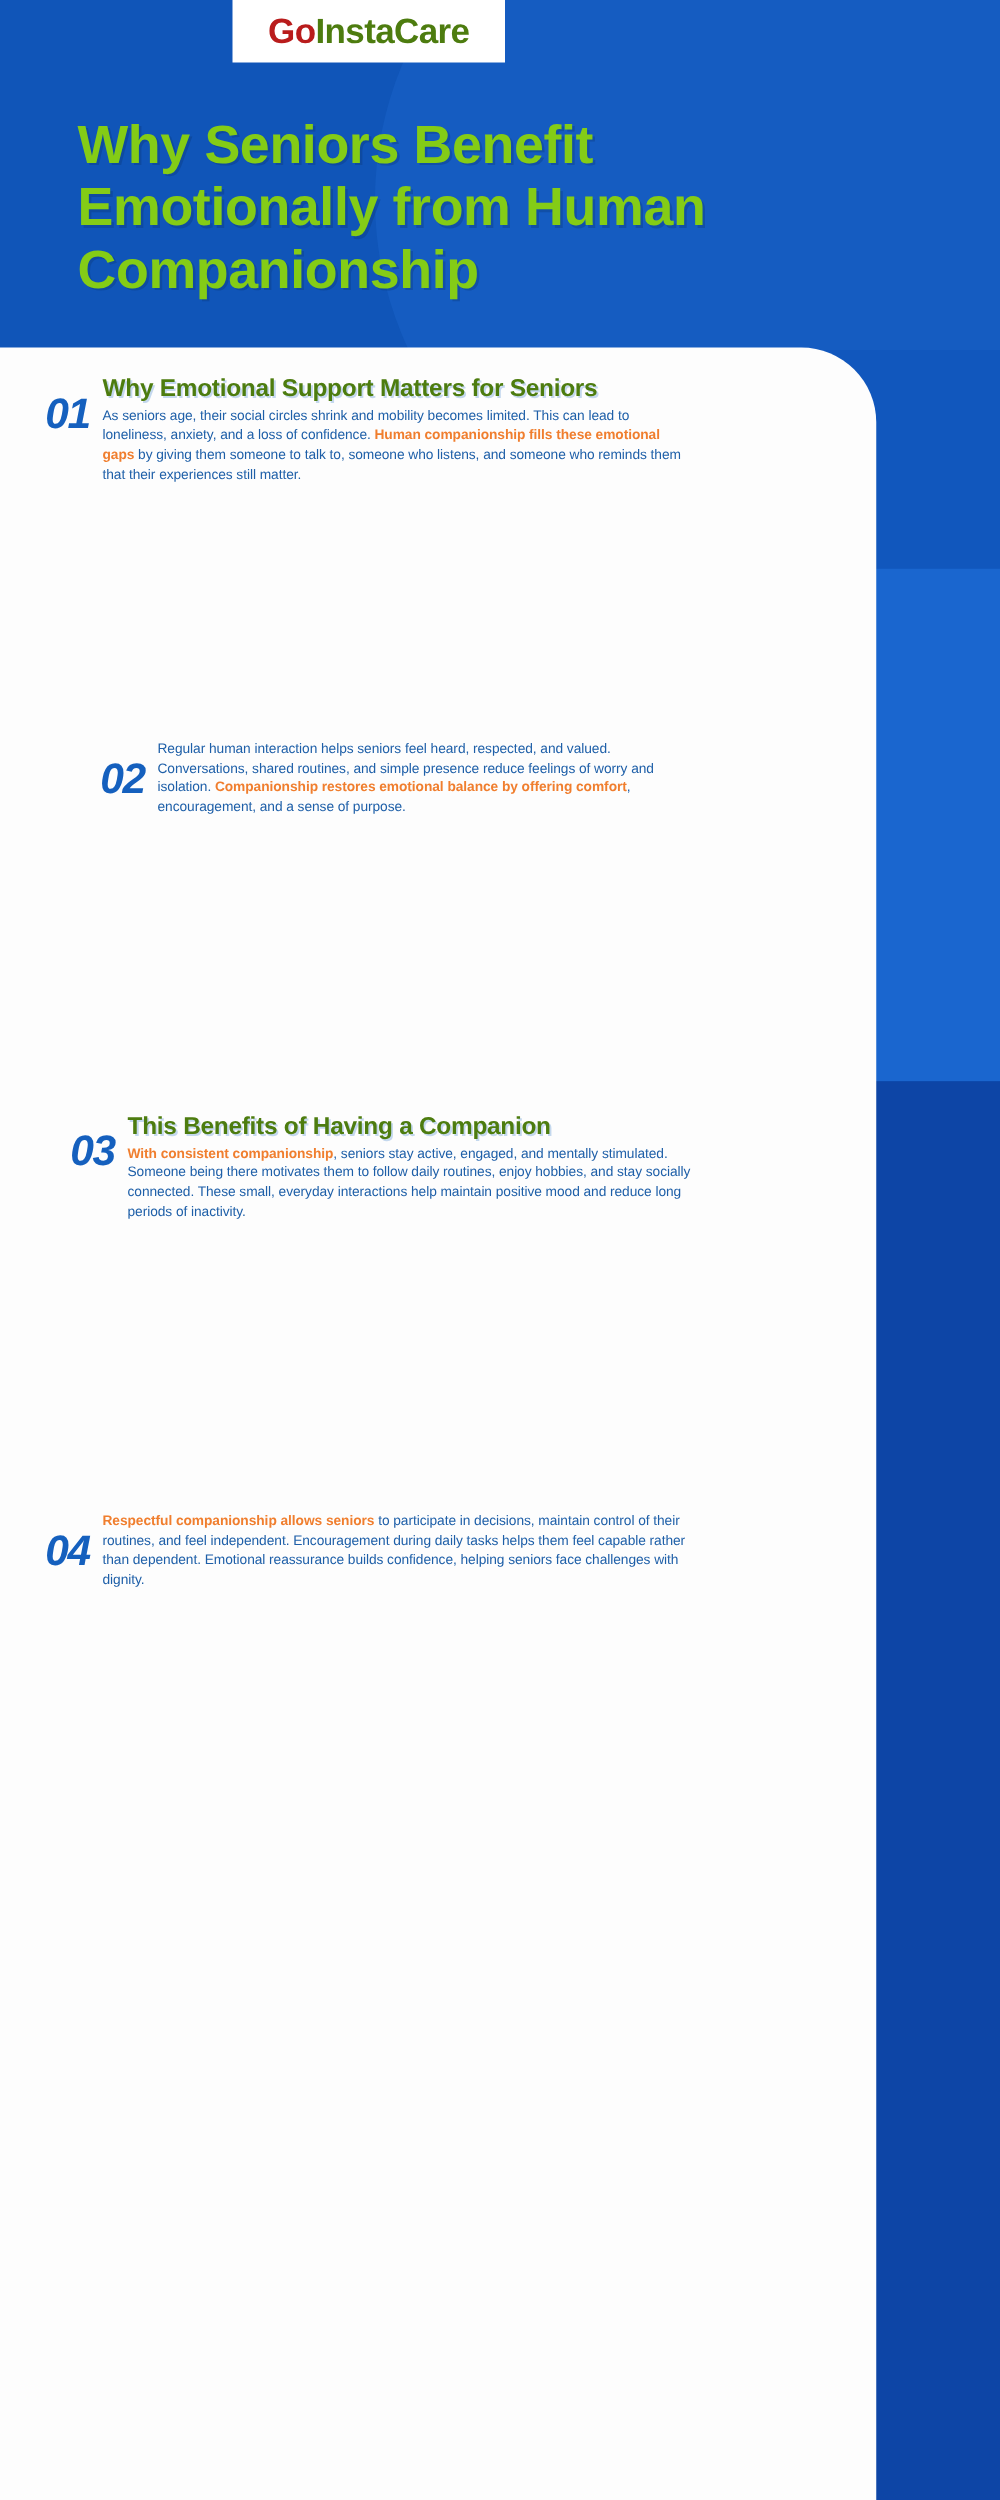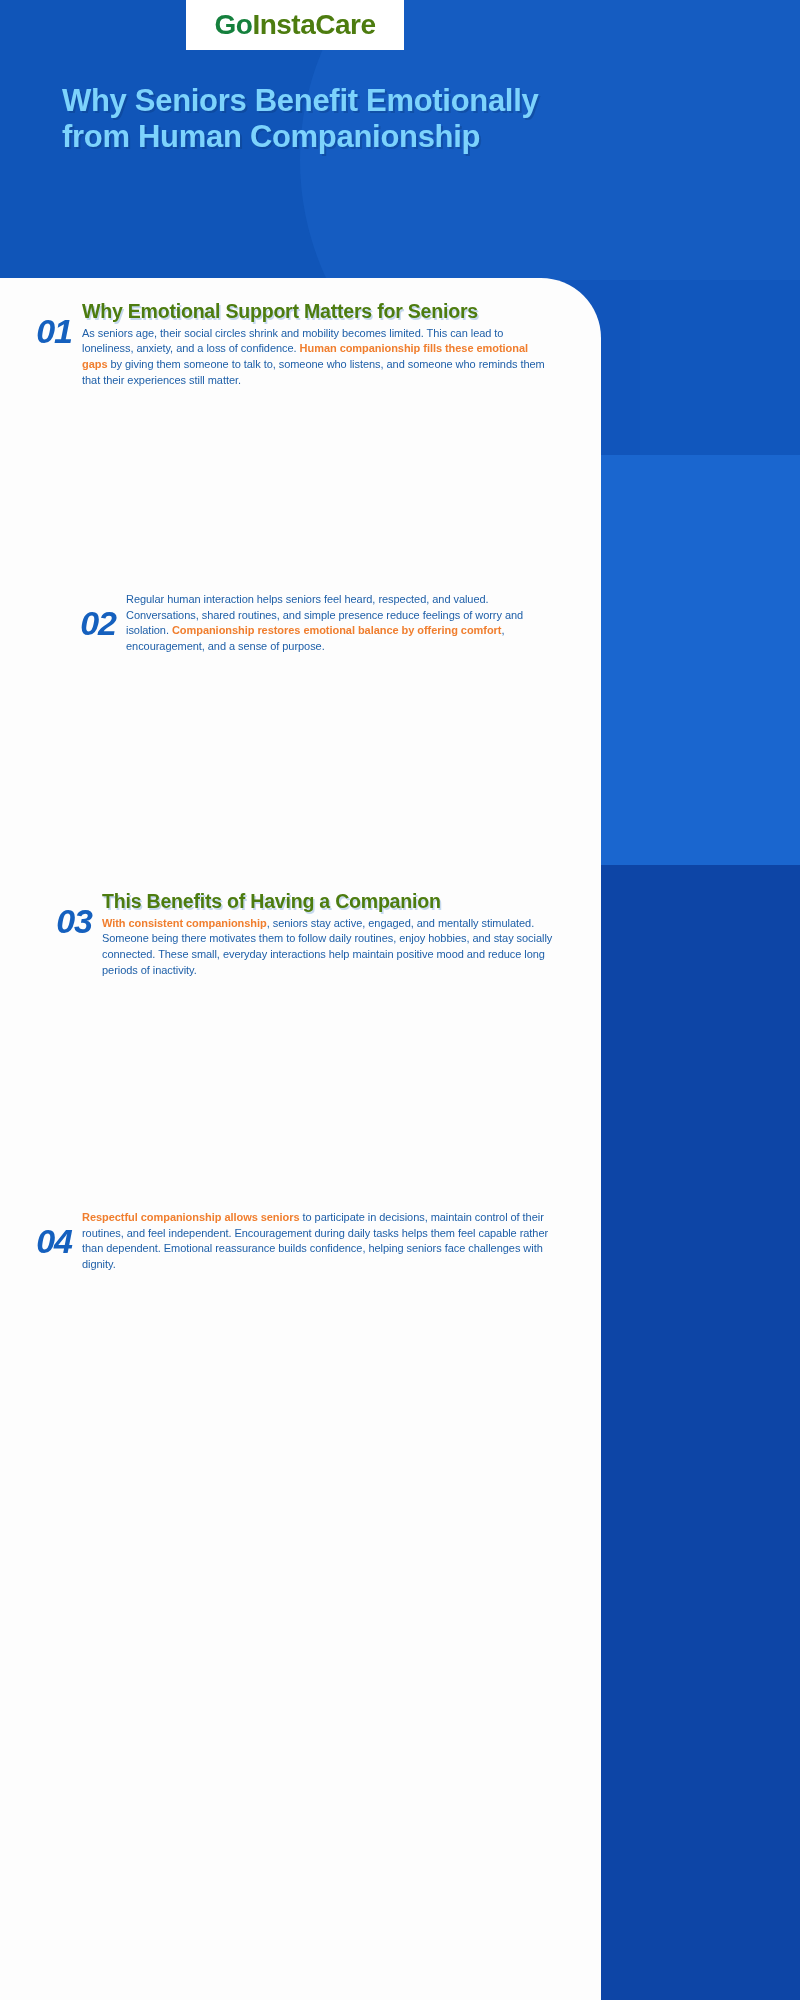--- a/index.html
+++ b/index.html
@@ -16,32 +16,32 @@
   .rail-right{position:absolute;right:0;top:0;width:160px;height:2000px;background:#1157bd;}
   .rail-right-b{position:absolute;left:585px;top:455px;width:215px;height:410px;background:#1a66cf;}
   .rail-right-c{position:absolute;left:585px;top:865px;width:215px;height:1135px;background:#0d45a6;}
 
   
   .header{position:absolute;left:0;top:0;width:800px;height:280px;background:#1055B8;overflow:hidden;}
   .header-swoosh{position:absolute;left:300px;top:-120px;width:560px;height:560px;border-radius:50%;background:#1a63c9;opacity:.55;}
   .header-inner{position:absolute;left:0;top:0;width:640px;height:280px;}
   .logo-box{position:absolute;left:186px;top:0px;width:218px;height:50px;background:#ffffff;display:flex;align-items:center;justify-content:center;}
   .logo-text{font-size:28px;font-weight:bold;letter-spacing:-.5px;line-height:1;white-space:nowrap;}
-  .logo-go{color:#15803d;}
+  .logo-go{color:#b91c1c;}
   .logo-rest{color:#4d7c0f;}
   .title{
     position:absolute;left:62px;top:62px;width:520px;
-    color:#7dd3fc;font-size:31px;font-weight:bold;line-height:1.17;
+    color:#84cc16;font-size:43px;font-weight:bold;line-height:1.17;
     letter-spacing:-.3px;
     text-shadow:2px 2px 0 rgba(10,50,110,.30);
   }
 
   
   .card{
-    position:absolute;left:0;top:278px;width:601px;height:1722px;
+    position:absolute;left:0;top:278px;width:701px;height:1722px;
     background:#FDFDFD;
     border-top-right-radius:60px;
   }
 
   .sections{position:absolute;left:0;top:0;width:585px;}
 
   .section{position:relative;display:flex;align-items:flex-start;}
   .num{
     flex:0 0 auto;
     width:72px;

